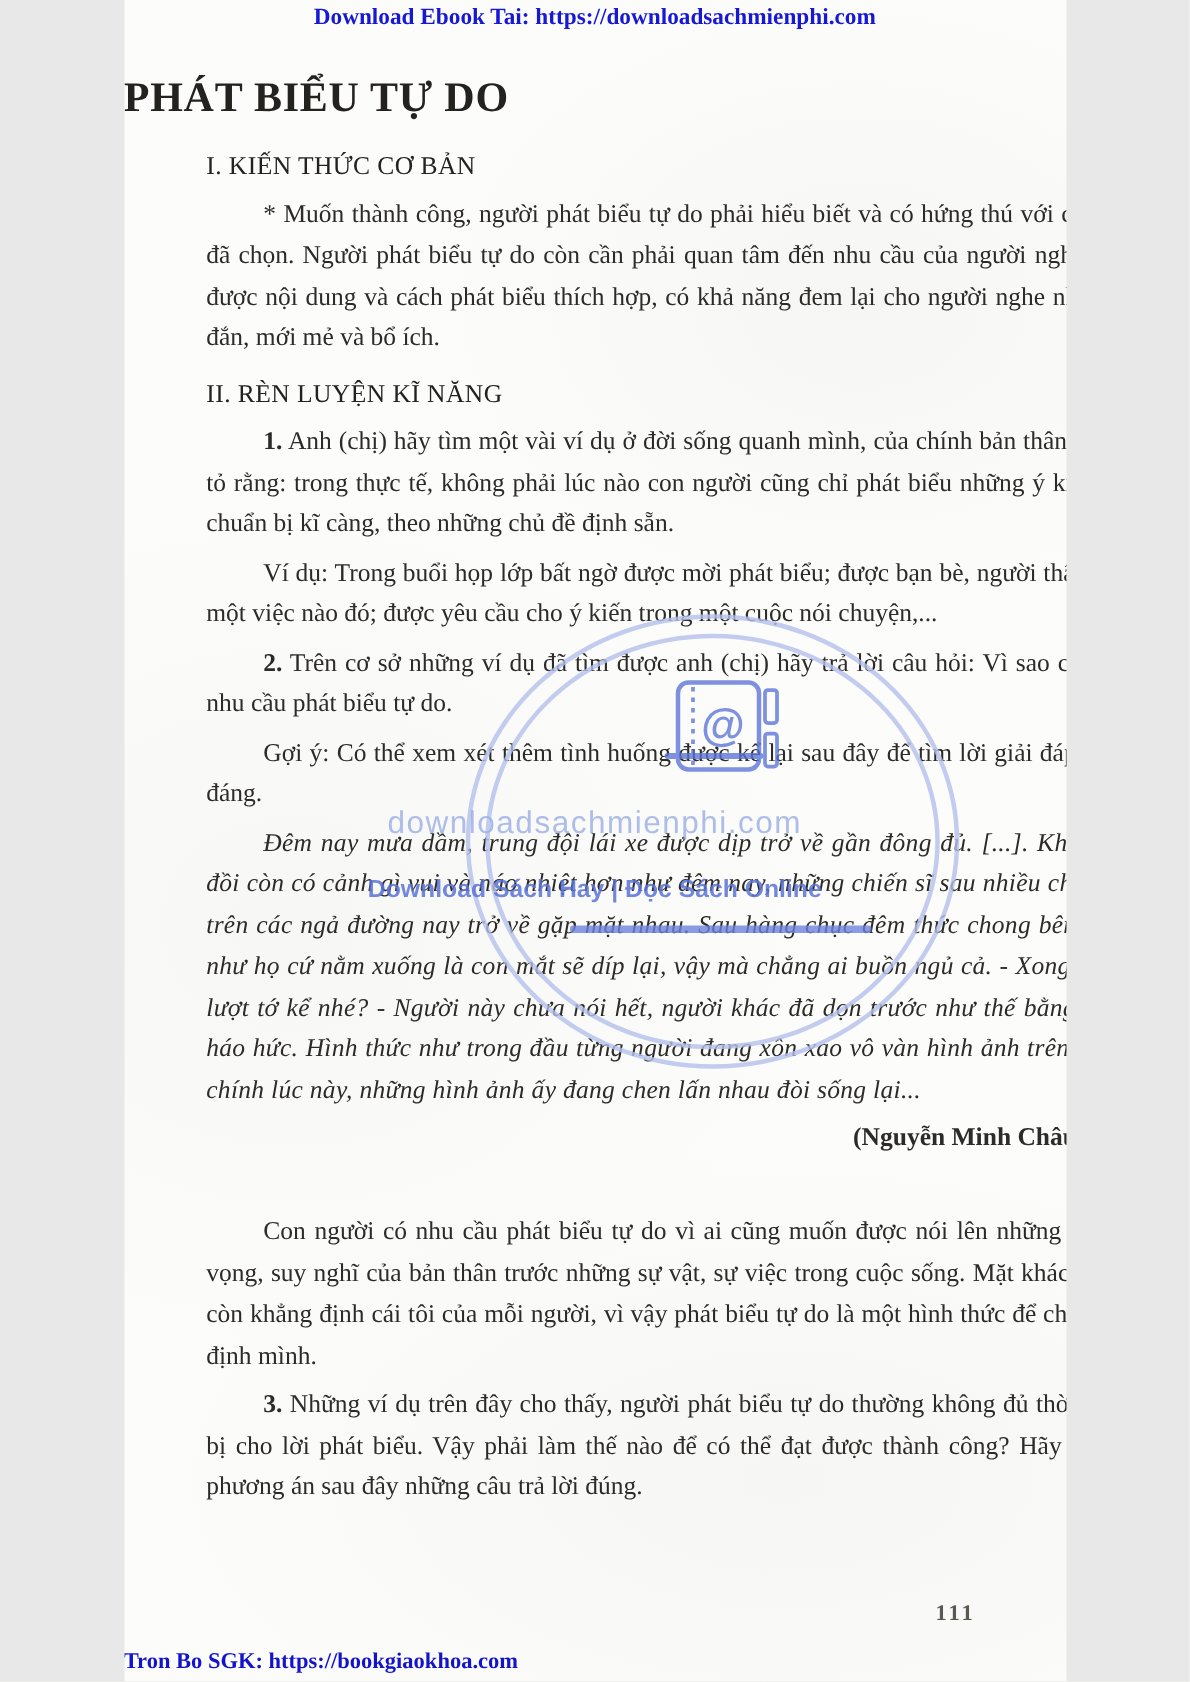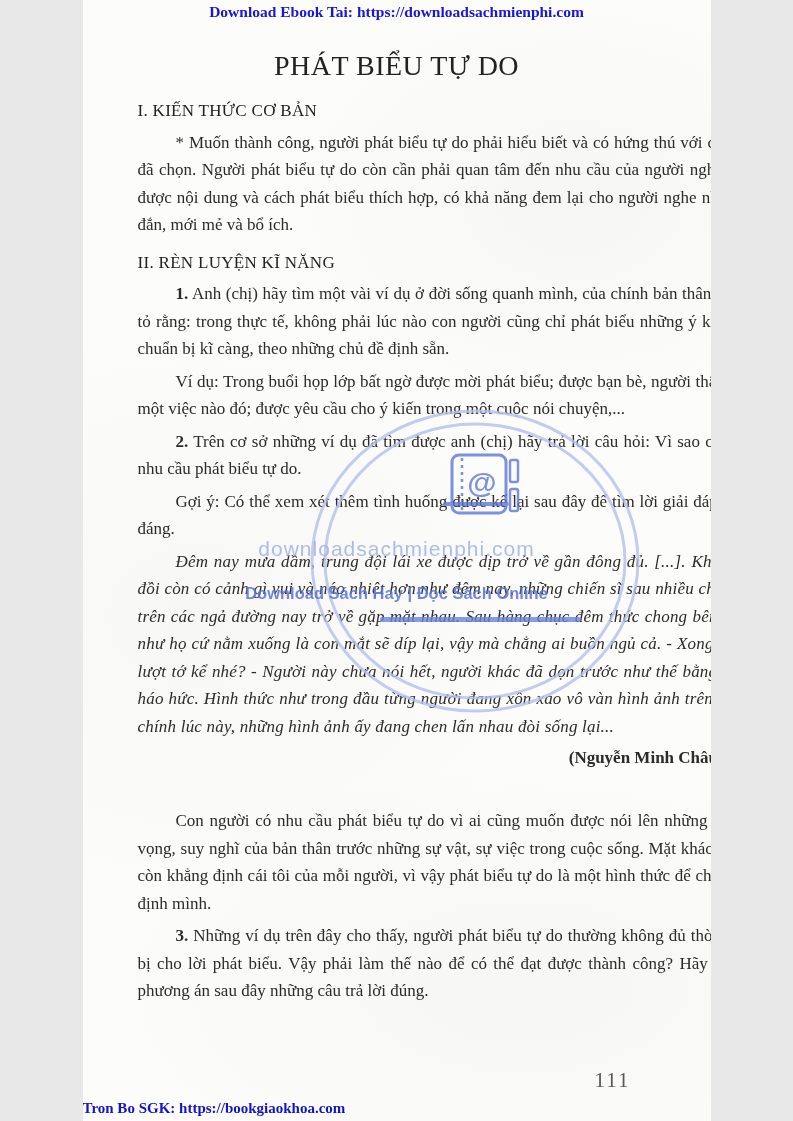--- a/index.html
+++ b/index.html
@@ -18,43 +18,43 @@
   }
   .header-link {
     position:absolute; top:3px; left:0; right:0;
     text-align:center;
     font-size:15.5px; font-weight:bold;
     color:#1717d6;
     cursor:pointer;
   }
   .title {
     position:absolute; top:50px; left:0; right:0;
-    margin:0; text-align:center;
-    font-size:28px; font-weight:normal; letter-spacing:.5px;
+    margin:0; text-align:left;
+    font-size:28px; font-weight:bold; letter-spacing:.5px;
     color:#23221f;
   }
   .content {
     position:absolute; top:97px; left:55px; width:681px;
     text-align:justify;
     font-size:17px; line-height:27.5px;
   }
   .sec-heading {
     margin:0 0 4px 0;
     font-size:17px; font-weight:normal; letter-spacing:.3px;
     text-align:left; color:#23221f;
   }
   .sec-heading.second { margin-top:10px; }
   .bp { margin:0 0 5px 0; text-indent:38px; }
   .bold { font-weight:bold; }
   .quote { font-style:italic; letter-spacing:.2px; }
   .attribution { text-align:right; margin:2px 0 36px 0; line-height:26px; }
   .attr-italic { font-style:italic; }
   .page-number {
-    position:absolute; top:1068px; right:80px;
-    font-size:21px; letter-spacing:2px; color:#5b5852;
+    position:absolute; top:1068px; right:60px;
+    font-size:15px; letter-spacing:2px; color:#5b5852;font-weight:bold;
   }
   .footer-link {
     position:absolute; bottom:4px; left:0; right:0;
     text-align:left;
     font-size:15px; font-weight:bold;
     color:#1313cc;
     cursor:pointer;
   }
   
   .wm-layer { position:absolute; inset:0; pointer-events:none; }

